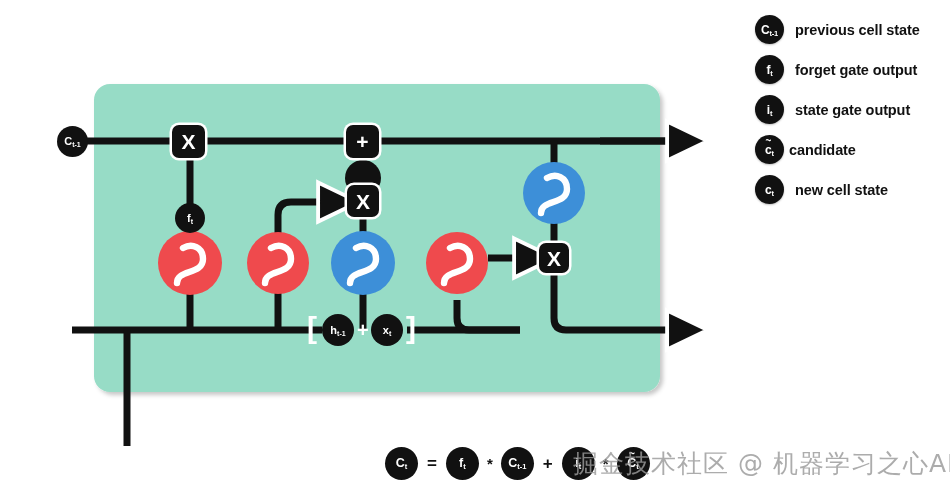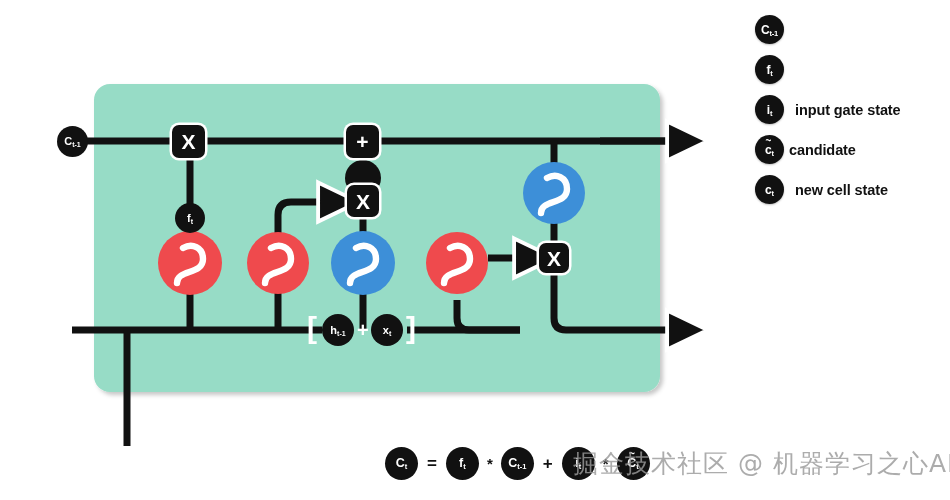--- a/index.html
+++ b/index.html
@@ -188,33 +188,35 @@
   </div>
 
   <span class="bracket" style="left:406px;top:313px;">]</span>
 
   <div class="legend">
 
     <div class="legend-row">
       <div class="legend-badge">
         <span class="sym"><span>C</span><sub>t-1</sub></span>
       </div>
+      <div class="legend-label">previous cell state</div>
     </div>
 
     <div class="legend-row">
       <div class="legend-badge">
         <span class="sym"><span>f</span><sub>t</sub></span>
       </div>
+      <div class="legend-label">forget gate output</div>
     </div>
 
     <div class="legend-row">
       <div class="legend-badge">
         <span class="sym"><span>i</span><sub>t</sub></span>
       </div>
-      <div class="legend-label">input gate state</div>
+      <div class="legend-label">state gate output</div>
     </div>
 
     <div class="legend-row pad">
       <div class="legend-badge">
         <span class="sym"><span class="ov"><span class="tilde">~</span><span>c</span></span><sub>t</sub></span>
       </div>
       <div class="legend-label">candidate</div>
     </div>
 
     <div class="legend-row">

